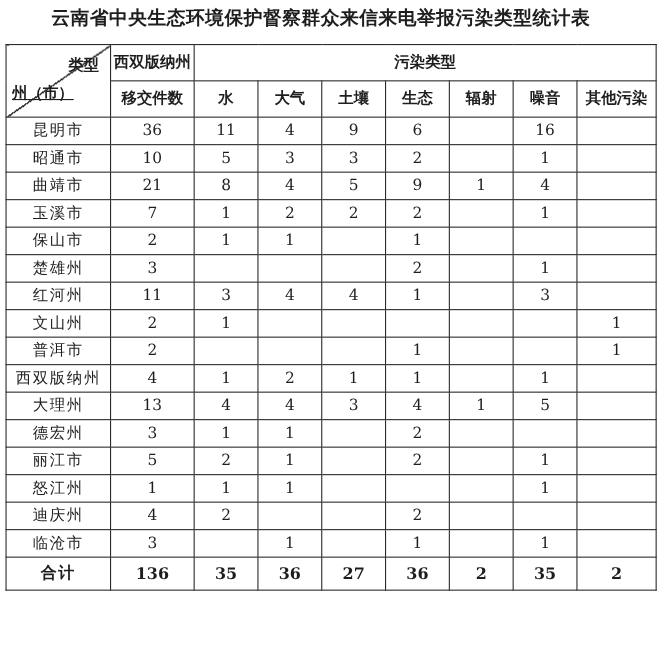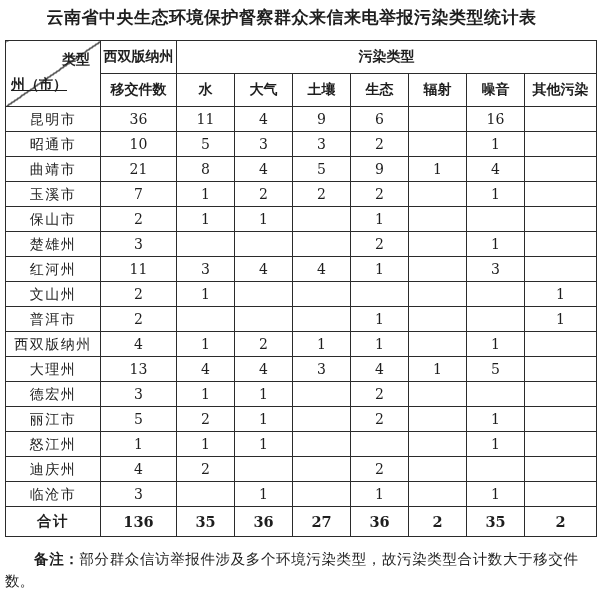--- a/index.html
+++ b/index.html
@@ -305,17 +305,14 @@
         <td>36</td>
         <td>27</td>
         <td>36</td>
         <td>2</td>
         <td>35</td>
         <td>2</td>
       </tr>
     </tfoot>
   </table>
 
-  <p class="note">
-    <span class="note-label">备注：</span><span>部分群众信访举报件涉及多个环境污染类型，故污染类型合计数大于移交件数。</span>
-  </p>
 
 </div>
 
 </body></html>

